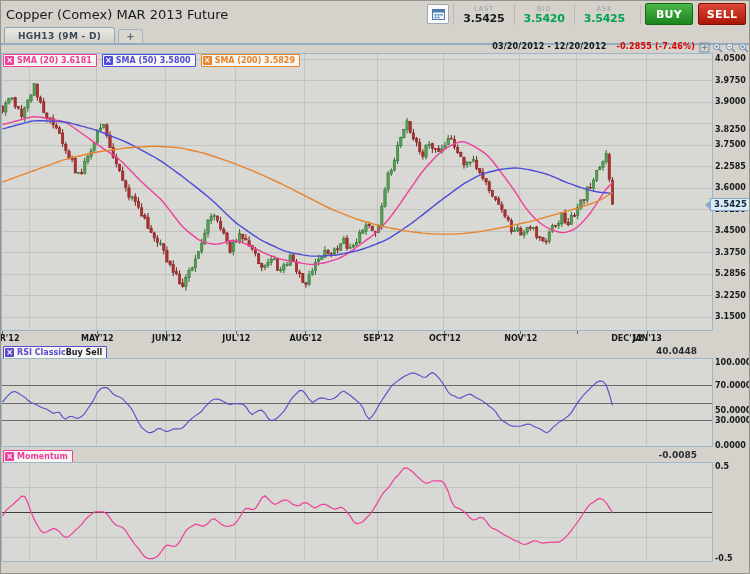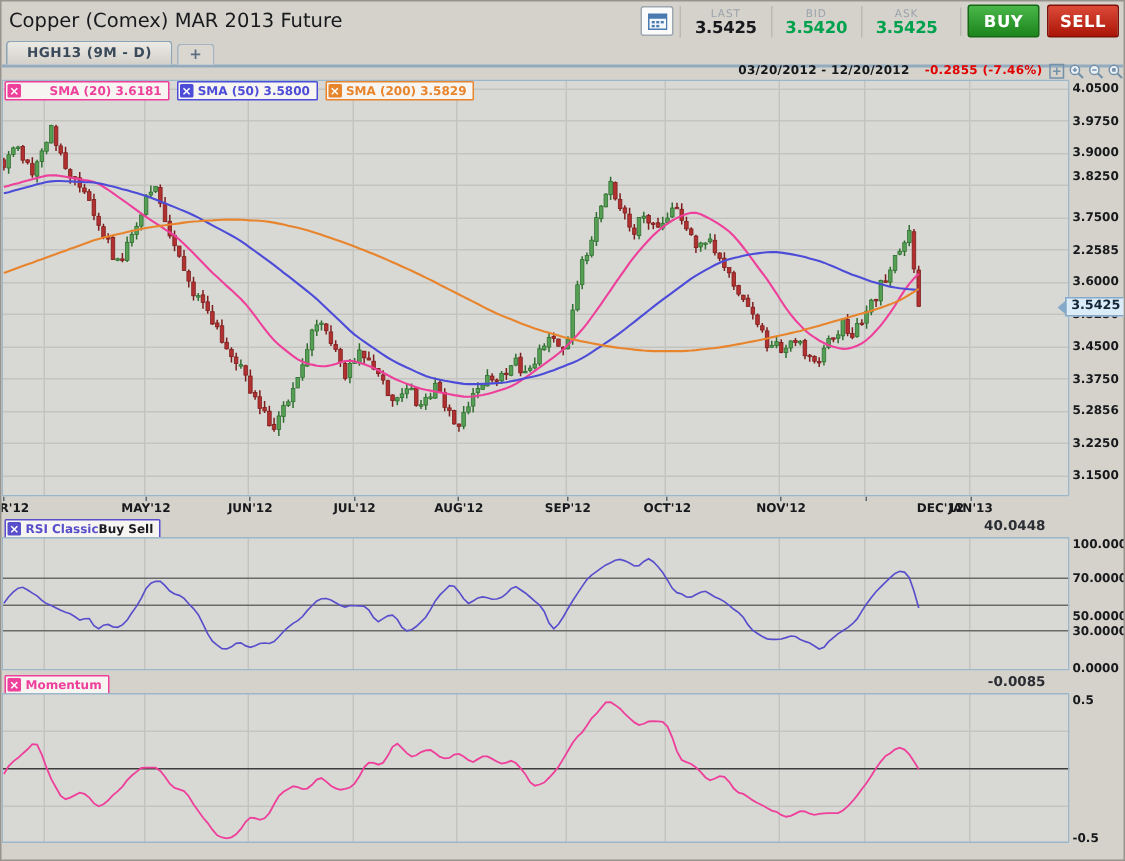--- a/index.html
+++ b/index.html
@@ -552,21 +552,21 @@
           <rect x="610.3" y="127.0" width="2.4" height="24.2" fill="#b23030" stroke="#7c1d1d" stroke-width="0.5"></rect>
         </g>
         <polyline points="1.6,71.6 4.8,70.8 7.9,69.9 11.1,69.1 14.2,68.2 17.4,67.4 20.6,66.5 23.7,65.6 26.9,64.8 30.0,64.1 33.2,63.8 36.4,63.9 39.5,64.3 42.7,64.8 45.8,65.4 49.0,65.9 52.2,66.5 55.3,67.1 58.5,67.6 61.6,68.4 64.8,69.7 68.0,71.5 71.1,73.5 74.3,75.7 77.4,78.0 80.6,80.3 83.8,82.5 86.9,84.8 90.1,87.1 93.2,89.4 96.4,91.6 99.6,93.7 102.7,95.8 105.9,97.8 109.0,99.9 112.2,101.9 115.4,104.1 118.5,106.7 121.7,109.6 124.8,112.7 128.0,115.9 131.2,119.2 134.3,122.4 137.5,125.7 140.6,128.8 143.8,131.7 147.0,134.7 150.1,137.6 153.3,140.4 156.4,143.3 159.6,146.3 162.8,149.8 165.9,153.6 169.1,157.8 172.2,162.0 175.4,166.2 178.6,170.3 181.7,173.8 184.9,176.8 188.0,179.4 191.2,181.9 194.4,184.4 197.5,186.6 200.7,188.2 203.8,189.3 207.0,190.1 210.2,190.8 213.3,191.2 216.5,191.1 219.6,190.5 222.8,189.6 226.0,188.5 229.1,187.7 232.3,187.5 235.4,187.9 238.6,188.8 241.8,189.8 244.9,191.0 248.1,192.3 251.2,193.9 254.4,195.5 257.6,197.2 260.7,198.8 263.9,200.3 267.0,201.6 270.2,202.9 273.4,204.0 276.5,205.1 279.7,206.1 282.8,206.8 286.0,207.4 289.2,208.0 292.3,208.6 295.5,209.2 298.6,209.8 301.8,210.4 305.0,210.9 308.1,211.4 311.3,211.5 314.4,211.3 317.6,210.8 320.8,210.3 323.9,209.7 327.1,208.9 330.2,207.9 333.4,206.9 336.6,205.8 339.7,204.5 342.9,202.9 346.0,200.9 349.2,198.8 352.4,196.6 355.5,194.3 358.7,192.0 361.8,189.7 365.0,187.4 368.2,185.1 371.3,182.7 374.5,180.0 377.6,176.9 380.8,173.6 384.0,170.2 387.1,166.7 390.3,162.8 393.4,158.5 396.6,154.1 399.8,149.6 402.9,145.0 406.1,140.4 409.2,135.8 412.4,131.3 415.6,126.7 418.7,122.2 421.9,118.1 425.0,114.3 428.2,110.7 431.4,107.2 434.5,103.9 437.7,101.0 440.8,98.4 444.0,96.1 447.2,94.0 450.3,92.3 453.5,90.9 456.6,89.7 459.8,88.8 463.0,88.9 466.1,89.8 469.3,91.3 472.4,92.9 475.6,94.8 478.8,96.8 481.9,98.9 485.1,101.3 488.2,104.3 491.4,108.0 494.6,112.0 497.7,116.1 500.9,120.4 504.0,124.7 507.2,129.0 510.4,133.3 513.5,137.9 516.7,142.7 519.8,147.7 523.0,152.4 526.2,156.7 529.3,160.5 532.5,163.9 535.6,167.1 538.8,169.8 542.0,172.0 545.1,174.0 548.3,175.7 551.4,177.1 554.6,178.2 557.8,179.0 560.9,179.6 564.1,179.4 567.2,178.6 570.4,177.5 573.6,175.9 576.7,173.7 579.9,170.8 583.0,167.5 586.2,163.9 589.4,159.8 592.5,155.4 595.7,150.7 598.8,145.6 602.0,140.6 605.2,136.2 608.3,132.7 611.5,129.5" fill="none" stroke="#ee3f9b" stroke-width="1.4"></polyline>
         <polyline points="1.6,75.9 4.8,75.1 7.9,74.2 11.1,73.4 14.2,72.5 17.4,71.6 20.6,70.8 23.7,69.9 26.9,69.1 30.0,68.3 33.2,67.9 36.4,67.7 39.5,67.7 42.7,67.8 45.8,67.9 49.0,68.1 52.2,68.2 55.3,68.4 58.5,68.5 61.6,68.7 64.8,69.2 68.0,69.8 71.1,70.6 74.3,71.4 77.4,72.2 80.6,73.1 83.8,73.9 86.9,74.8 90.1,75.7 93.2,76.6 96.4,77.6 99.6,78.8 102.7,80.0 105.9,81.3 109.0,82.5 112.2,83.8 115.4,85.1 118.5,86.4 121.7,87.7 124.8,89.0 128.0,90.5 131.2,92.1 134.3,93.8 137.5,95.5 140.6,97.2 143.8,98.9 147.0,100.6 150.1,102.3 153.3,104.0 156.4,105.8 159.6,107.8 162.8,109.9 165.9,112.2 169.1,114.5 172.2,116.8 175.4,119.1 178.6,121.4 181.7,123.8 184.9,126.2 188.0,128.7 191.2,131.1 194.4,133.6 197.5,136.1 200.7,138.6 203.8,141.1 207.0,143.7 210.2,146.4 213.3,149.3 216.5,152.3 219.6,155.3 222.8,158.4 226.0,161.4 229.1,164.4 232.3,167.4 235.4,170.1 238.6,172.5 241.8,174.7 244.9,176.9 248.1,179.1 251.2,181.3 254.4,183.4 257.6,185.5 260.7,187.3 263.9,189.0 267.0,190.5 270.2,192.0 273.4,193.4 276.5,194.9 279.7,196.3 282.8,197.7 286.0,198.7 289.2,199.5 292.3,200.2 295.5,200.8 298.6,201.3 301.8,201.9 305.0,202.4 308.1,202.9 311.3,203.1 314.4,203.1 317.6,203.1 320.8,202.9 323.9,202.8 327.1,202.6 330.2,202.4 333.4,202.2 336.6,201.8 339.7,201.2 342.9,200.6 346.0,199.9 349.2,199.2 352.4,198.5 355.5,197.8 358.7,197.0 361.8,196.0 365.0,194.9 368.2,193.8 371.3,192.5 374.5,191.3 377.6,190.0 380.8,188.8 384.0,187.4 387.1,185.8 390.3,183.9 393.4,181.9 396.6,179.8 399.8,177.7 402.9,175.5 406.1,173.4 409.2,171.2 412.4,168.9 415.6,166.5 418.7,164.0 421.9,161.6 425.0,159.1 428.2,156.6 431.4,154.0 434.5,151.6 437.7,149.1 440.8,146.7 444.0,144.4 447.2,142.1 450.3,139.7 453.5,137.4 456.6,135.1 459.8,132.8 463.0,130.7 466.1,128.9 469.3,127.1 472.4,125.4 475.6,123.7 478.8,122.2 481.9,120.9 485.1,119.9 488.2,119.0 491.4,118.3 494.6,117.5 497.7,116.8 500.9,116.3 504.0,115.9 507.2,115.5 510.4,115.2 513.5,115.0 516.7,115.1 519.8,115.4 523.0,115.9 526.2,116.4 529.3,117.0 532.5,117.7 535.6,118.4 538.8,119.3 542.0,120.1 545.1,121.0 548.3,122.1 551.4,123.4 554.6,124.7 557.8,126.1 560.9,127.5 564.1,128.8 567.2,130.1 570.4,131.2 573.6,132.4 576.7,133.5 579.9,134.6 583.0,135.5 586.2,136.4 589.4,137.3 592.5,138.1 595.7,138.7 598.8,139.2 602.0,139.5 605.2,139.8 608.3,140.1 611.5,140.4" fill="none" stroke="#4c4cd8" stroke-width="1.4"></polyline>
         <polyline points="1.6,129.0 4.8,127.8 7.9,126.7 11.1,125.5 14.2,124.4 17.4,123.2 20.6,122.1 23.7,120.9 26.9,119.8 30.0,118.7 33.2,117.5 36.4,116.4 39.5,115.2 42.7,114.1 45.8,112.9 49.0,111.8 52.2,110.6 55.3,109.5 58.5,108.3 61.6,107.2 64.8,106.3 68.0,105.4 71.1,104.6 74.3,103.9 77.4,103.2 80.6,102.5 83.8,101.7 86.9,101.0 90.1,100.3 93.2,99.6 96.4,99.0 99.6,98.5 102.7,98.0 105.9,97.6 109.0,97.2 112.2,96.7 115.4,96.3 118.5,95.9 121.7,95.4 124.8,95.0 128.0,94.7 131.2,94.5 134.3,94.2 137.5,94.0 140.6,93.9 143.8,93.7 147.0,93.5 150.1,93.4 153.3,93.3 156.4,93.4 159.6,93.5 162.8,93.7 165.9,93.9 169.1,94.0 172.2,94.2 175.4,94.5 178.6,94.9 181.7,95.4 184.9,96.1 188.0,96.7 191.2,97.5 194.4,98.2 197.5,98.9 200.7,99.6 203.8,100.5 207.0,101.5 210.2,102.5 213.3,103.5 216.5,104.6 219.6,105.7 222.8,106.8 226.0,107.9 229.1,109.0 232.3,110.2 235.4,111.4 238.6,112.7 241.8,113.9 244.9,115.2 248.1,116.4 251.2,117.7 254.4,119.0 257.6,120.4 260.7,121.8 263.9,123.2 267.0,124.7 270.2,126.1 273.4,127.5 276.5,129.0 279.7,130.5 282.8,132.1 286.0,133.6 289.2,135.2 292.3,136.9 295.5,138.5 298.6,140.1 301.8,141.7 305.0,143.3 308.1,144.9 311.3,146.5 314.4,148.1 317.6,149.7 320.8,151.4 323.9,153.0 327.1,154.5 330.2,156.0 333.4,157.4 336.6,158.7 339.7,159.9 342.9,161.2 346.0,162.5 349.2,163.7 352.4,164.9 355.5,166.0 358.7,167.0 361.8,168.0 365.0,168.9 368.2,169.8 371.3,170.7 374.5,171.6 377.6,172.5 380.8,173.2 384.0,173.9 387.1,174.6 390.3,175.2 393.4,175.8 396.6,176.4 399.8,177.0 402.9,177.6 406.1,178.1 409.2,178.6 412.4,179.0 415.6,179.3 418.7,179.7 421.9,180.1 425.0,180.4 428.2,180.7 431.4,180.9 434.5,181.1 437.7,181.1 440.8,181.1 444.0,181.1 447.2,181.1 450.3,181.1 453.5,181.1 456.6,180.9 459.8,180.7 463.0,180.4 466.1,180.0 469.3,179.7 472.4,179.3 475.6,179.0 478.8,178.6 481.9,178.1 485.1,177.6 488.2,177.0 491.4,176.4 494.6,175.8 497.7,175.2 500.9,174.6 504.0,174.0 507.2,173.3 510.4,172.7 513.5,171.9 516.7,171.2 519.8,170.5 523.0,169.8 526.2,169.1 529.3,168.4 532.5,167.6 535.6,166.7 538.8,165.9 542.0,165.0 545.1,164.1 548.3,163.2 551.4,162.3 554.6,161.4 557.8,160.5 560.9,159.6 564.1,158.7 567.2,157.8 570.4,156.9 573.6,156.0 576.7,155.1 579.9,154.2 583.0,153.2 586.2,152.1 589.4,151.0 592.5,149.9 595.7,148.6 598.8,147.2 602.0,145.4 605.2,143.5 608.3,141.6 611.5,139.6" fill="none" stroke="#e8842c" stroke-width="1.4"></polyline>
         <rect x="0.5" y="0.5" width="711" height="277" fill="none" stroke="#9cb6ca"></rect>
       </svg>
     <div class="legend" id="legend">
         <div class="badge" style="border-color: rgb(238, 63, 155);">
           <span class="bx" style="background: rgb(238, 63, 155);">×</span>
-          <span style="color: rgb(238, 63, 155); margin-left: 16px;">SMA (20) 3.6181</span>
+          <span style="color: rgb(238, 63, 155);">SMA (20) 3.6181</span>
         </div>
         <div class="badge" style="border-color: rgb(76, 76, 216);">
           <span class="bx" style="background: rgb(76, 76, 216);">×</span>
           <span style="color: rgb(76, 76, 216);">SMA (50) 3.5800</span>
         </div>
         <div class="badge" style="border-color: rgb(232, 132, 44);">
           <span class="bx" style="background: rgb(232, 132, 44);">×</span>
           <span style="color: rgb(232, 132, 44);">SMA (200) 3.5829</span>
         </div>
       </div>
@@ -644,21 +644,21 @@
           <line x1="0" x2="712" y1="75.5" y2="75.5" stroke="#c3c3bf"></line>
         </g>
         <line x1="0" x2="712" y1="50.5" y2="50.5" stroke="#3c3c3c"></line>
         <polyline points="1.6,54.0 4.8,48.7 7.9,45.6 11.1,43.2 14.2,40.3 17.4,37.5 20.6,34.1 23.7,34.4 26.9,41.1 30.0,49.8 33.2,57.4 36.4,63.2 39.5,68.6 42.7,70.8 45.8,69.7 49.0,68.1 52.2,66.5 55.3,67.3 58.5,69.7 61.6,73.6 64.8,75.5 68.0,74.2 71.1,71.6 74.3,68.1 77.4,65.6 80.6,62.4 83.8,58.1 86.9,55.0 90.1,52.4 93.2,50.0 96.4,49.8 99.6,49.8 102.7,49.8 105.9,52.0 109.0,55.8 112.2,60.5 115.4,63.3 118.5,64.2 121.7,65.4 124.8,68.8 128.0,74.1 131.2,78.7 134.3,83.0 137.5,86.7 140.6,91.1 143.8,94.9 147.0,96.3 150.1,96.9 153.3,96.2 156.4,94.2 159.6,90.6 162.8,85.9 165.9,83.1 169.1,83.5 172.2,84.5 175.4,83.5 178.6,80.0 181.7,74.2 184.9,68.7 188.0,65.9 191.2,64.0 194.4,62.2 197.5,62.8 200.7,64.1 203.8,63.7 207.0,61.2 210.2,57.7 213.3,56.7 216.5,59.1 219.6,61.8 222.8,63.6 226.0,64.5 229.1,63.9 232.3,63.0 235.4,60.4 238.6,55.5 241.8,49.6 244.9,46.4 248.1,46.6 251.2,47.8 254.4,46.5 257.6,41.7 260.7,35.9 263.9,33.8 267.0,36.7 270.2,40.1 273.4,42.4 276.5,41.5 279.7,39.4 282.8,38.2 286.0,38.0 289.2,40.2 292.3,42.6 295.5,43.6 298.6,43.3 301.8,41.0 305.0,40.6 308.1,42.3 311.3,44.8 314.4,46.0 317.6,44.1 320.8,42.3 323.9,42.3 327.1,43.9 330.2,45.7 333.4,47.1 336.6,46.4 339.7,45.2 342.9,46.7 346.0,50.1 349.2,54.1 352.4,59.4 355.5,61.8 358.7,61.0 361.8,59.7 365.0,56.5 368.2,53.1 371.3,49.2 374.5,43.9 377.6,38.7 380.8,33.2 384.0,29.0 387.1,26.2 390.3,21.7 393.4,16.9 396.6,13.8 399.8,9.9 402.9,6.2 406.1,6.1 409.2,8.1 412.4,10.5 415.6,13.9 418.7,16.8 421.9,19.6 425.0,21.4 428.2,20.5 431.4,19.0 434.5,18.8 437.7,18.9 440.8,19.2 444.0,22.4 447.2,29.7 450.3,38.9 453.5,44.7 456.6,46.1 459.8,47.3 463.0,49.7 466.1,52.6 469.3,56.3 472.4,58.2 475.6,57.0 478.8,55.4 481.9,55.9 485.1,59.2 488.2,63.7 491.4,66.4 494.6,67.3 497.7,69.3 500.9,71.6 504.0,73.3 507.2,74.8 510.4,76.7 513.5,78.4 516.7,79.2 519.8,81.3 523.0,82.5 526.2,81.9 529.3,80.4 532.5,78.8 535.6,79.0 538.8,80.5 542.0,81.2 545.1,80.6 548.3,80.3 551.4,80.1 554.6,80.1 557.8,80.1 560.9,78.3 564.1,75.6 567.2,72.3 570.4,68.4 573.6,64.0 576.7,60.0 579.9,55.2 583.0,50.2 586.2,45.7 589.4,41.9 592.5,40.2 595.7,37.6 598.8,36.4 602.0,37.7 605.2,40.9 608.3,45.6 611.5,50.8" fill="none" stroke="#ee3f9b" stroke-width="1.2"></polyline>
         <rect x="0.5" y="0.5" width="711" height="99" fill="none" stroke="#9cb6ca"></rect>
       </svg>
 
   <div class="ytick" style="top: 9.23196px;">4.0500</div>
       <div class="ytick" style="top: 30.7268px;">3.9750</div>
       <div class="ytick" style="top: 52.2216px;">3.9000</div>
-      <div class="ytick" style="top: 68px;">3.8250</div>
+      <div class="ytick" style="top: 80px;">3.8250</div>
       <div class="ytick" style="top: 95.2113px;">3.7500</div>
       <div class="ytick" style="top: 116.706px;">2.2585</div>
       <div class="ytick" style="top: 138.201px;">3.6000</div>
       <div class="ytick" style="top: 159.696px;">3.5250</div>
       <div class="ytick" style="top: 181.191px;">3.4500</div>
       <div class="ytick" style="top: 202.686px;">3.3750</div>
       <div class="ytick" style="top: 224.18px;">5.2856</div>
       <div class="ytick" style="top: 245.675px;">3.2250</div>
       <div class="ytick" style="top: 267.17px;">3.1500</div>
       <div class="price-tag" style="top: 152.68px;">3.5425</div>

